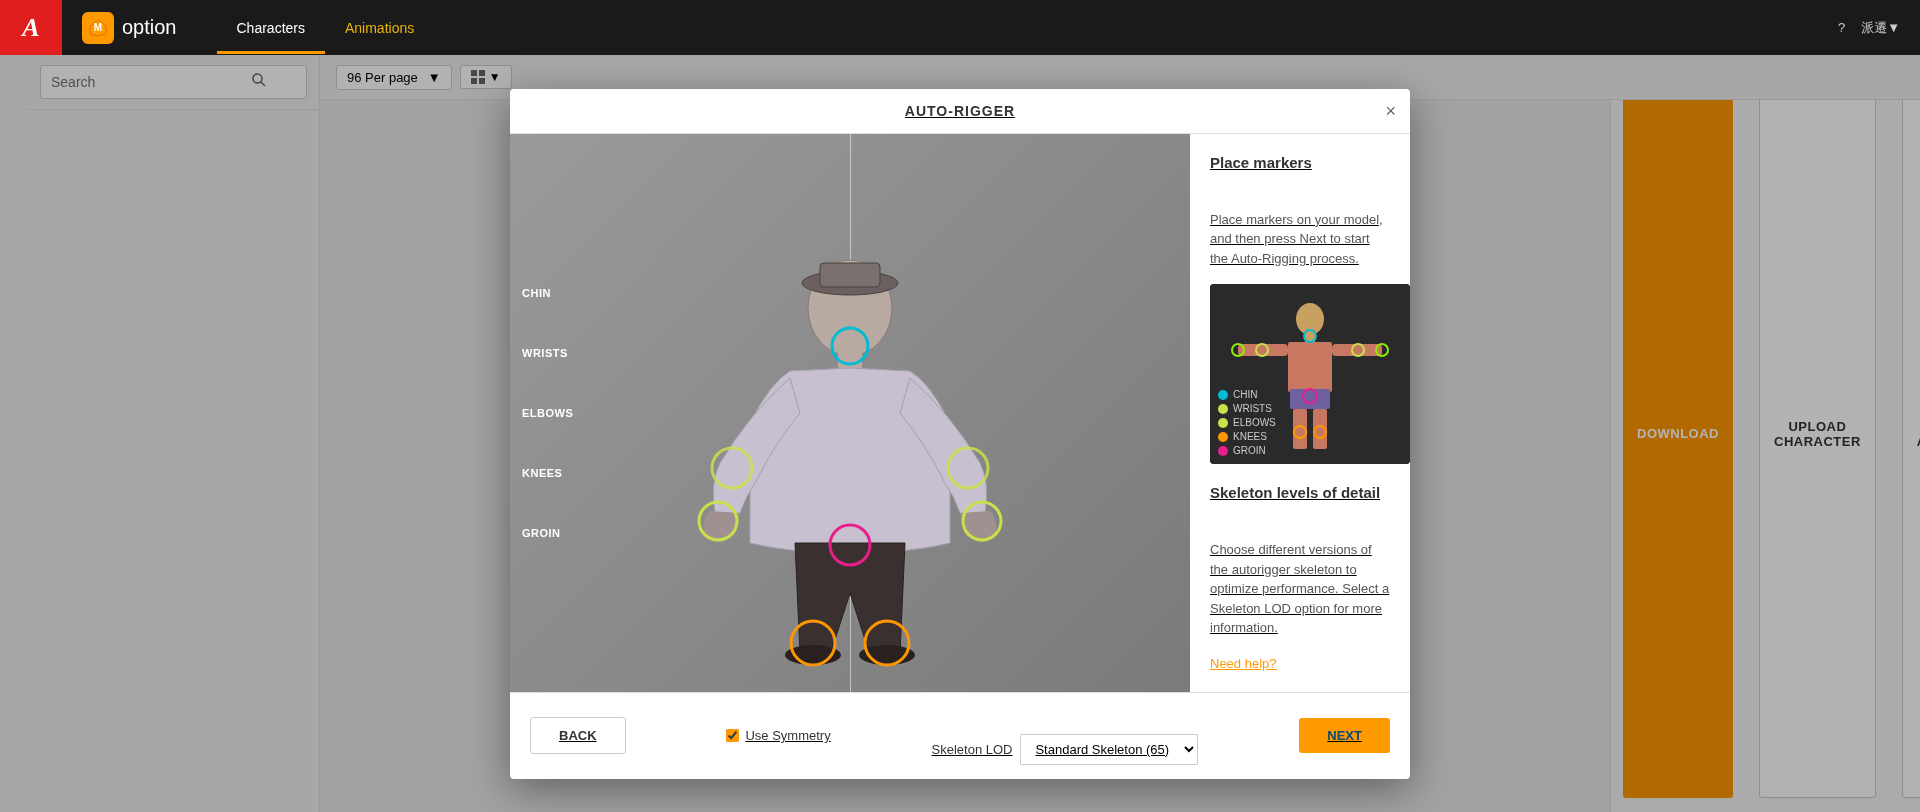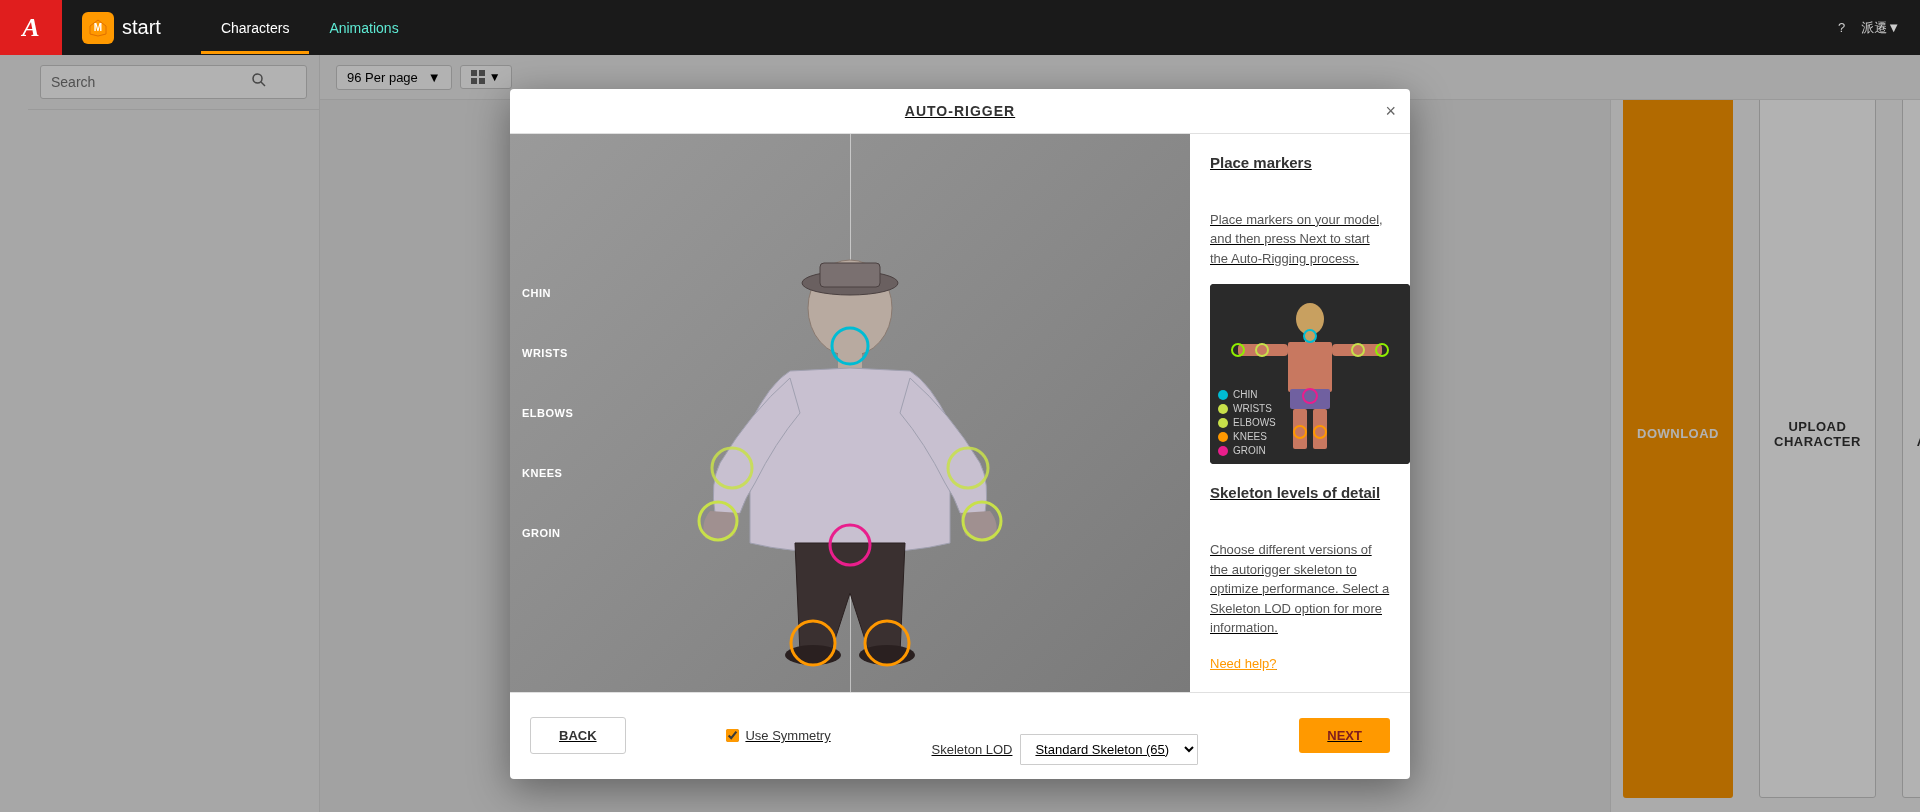--- a/index.html
+++ b/index.html
@@ -17,21 +17,21 @@
     .mixamo-logo {
       display: flex; align-items: center; gap: 8px; padding: 0 20px; color: white;
     }
     .mixamo-icon {
       width: 32px; height: 32px; background: #f90; border-radius: 6px;
       display: flex; align-items: center; justify-content: center; color: white; font-size: 14px; font-weight: bold;
     }
     .mixamo-text { color: white; font-size: 20px; font-weight: 300; }
     .nav-tabs { display: flex; gap: 0; margin-left: 20px; }
     .nav-tab {
-      padding: 18px 20px; color: #5eead4; font-size: 14px; cursor: pointer; position: relative;
+      padding: 18px 20px; color: #eab308; font-size: 14px; cursor: pointer; position: relative;
     }
     .nav-tab.active { color: white; }
     .nav-tab.active::after {
       content: ''; position: absolute; bottom: 0; left: 0; right: 0; height: 3px; background: #f90;
     }
     .nav-right { margin-left: auto; display: flex; align-items: center; gap: 16px; padding-right: 20px; color: #ccc; font-size: 13px; }
 
     
     .left-sidebar {
       position: absolute; top: 55px; left: 0; width: 320px; height: 757px;
@@ -128,21 +128,21 @@
       padding: 10px 28px; background: white; border: 1px solid #ccc;
       font-size: 13px; font-weight: bold; cursor: pointer; border-radius: 3px; color: #333;
     }
     .symmetry-check { display: flex; align-items: center; gap: 6px; font-size: 13px; color: #333; }
     .skeleton-lod { display: flex; align-items: center; gap: 8px; font-size: 13px; color: #333; margin-top: 27px; }
     .lod-select {
       padding: 6px 12px 6px 10px; border: 1px solid #ccc; border-radius: 1px;
       font-size: 13px; background: white; cursor: pointer;
     }
     .next-btn {
-      padding: 10px 28px; background: #f90; border: none; color: #7f1d1d;
+      padding: 10px 28px; background: #f90; border: none; color: #0c4a6e;
       font-size: 13px; font-weight: bold; cursor: pointer; border-radius: 3px;
     }
 
     
     .modal-info {
       flex: 1; padding: 20px; overflow-y: auto; background: white;
     }
     .info-section-title { font-size: 15px; font-weight: bold; color: #333; margin-bottom: 8px; }
     .info-text { font-size: 13px; color: #555; line-height: 1.5; margin-bottom: 16px; margin-top: 39px; }
 
@@ -164,21 +164,21 @@
   <div class="adobe-logo">
     <span style="font-family: serif; font-style: italic; font-size: 26px;">A</span>
   </div>
   <div class="mixamo-logo">
     <div class="mixamo-icon">
       <svg width="20" height="20" viewBox="0 0 20 20">
         <polygon points="10,2 18,8 18,16 10,18 2,16 2,8" fill="#f90" stroke="#e07000" stroke-width="1"></polygon>
         <text x="10" y="13" text-anchor="middle" fill="white" font-size="10" font-weight="bold">M</text>
       </svg>
     </div>
-    <span class="mixamo-text">start</span>
+    <span class="mixamo-text">option</span>
   </div>
   <div class="nav-tabs">
     <div class="nav-tab active">Characters</div>
     <div class="nav-tab">Animations</div>
   </div>
   <div class="nav-right">
     <span style="cursor:pointer;">?</span>
     <span style="cursor:pointer;">派遷▼</span>
   </div>
 </div>

